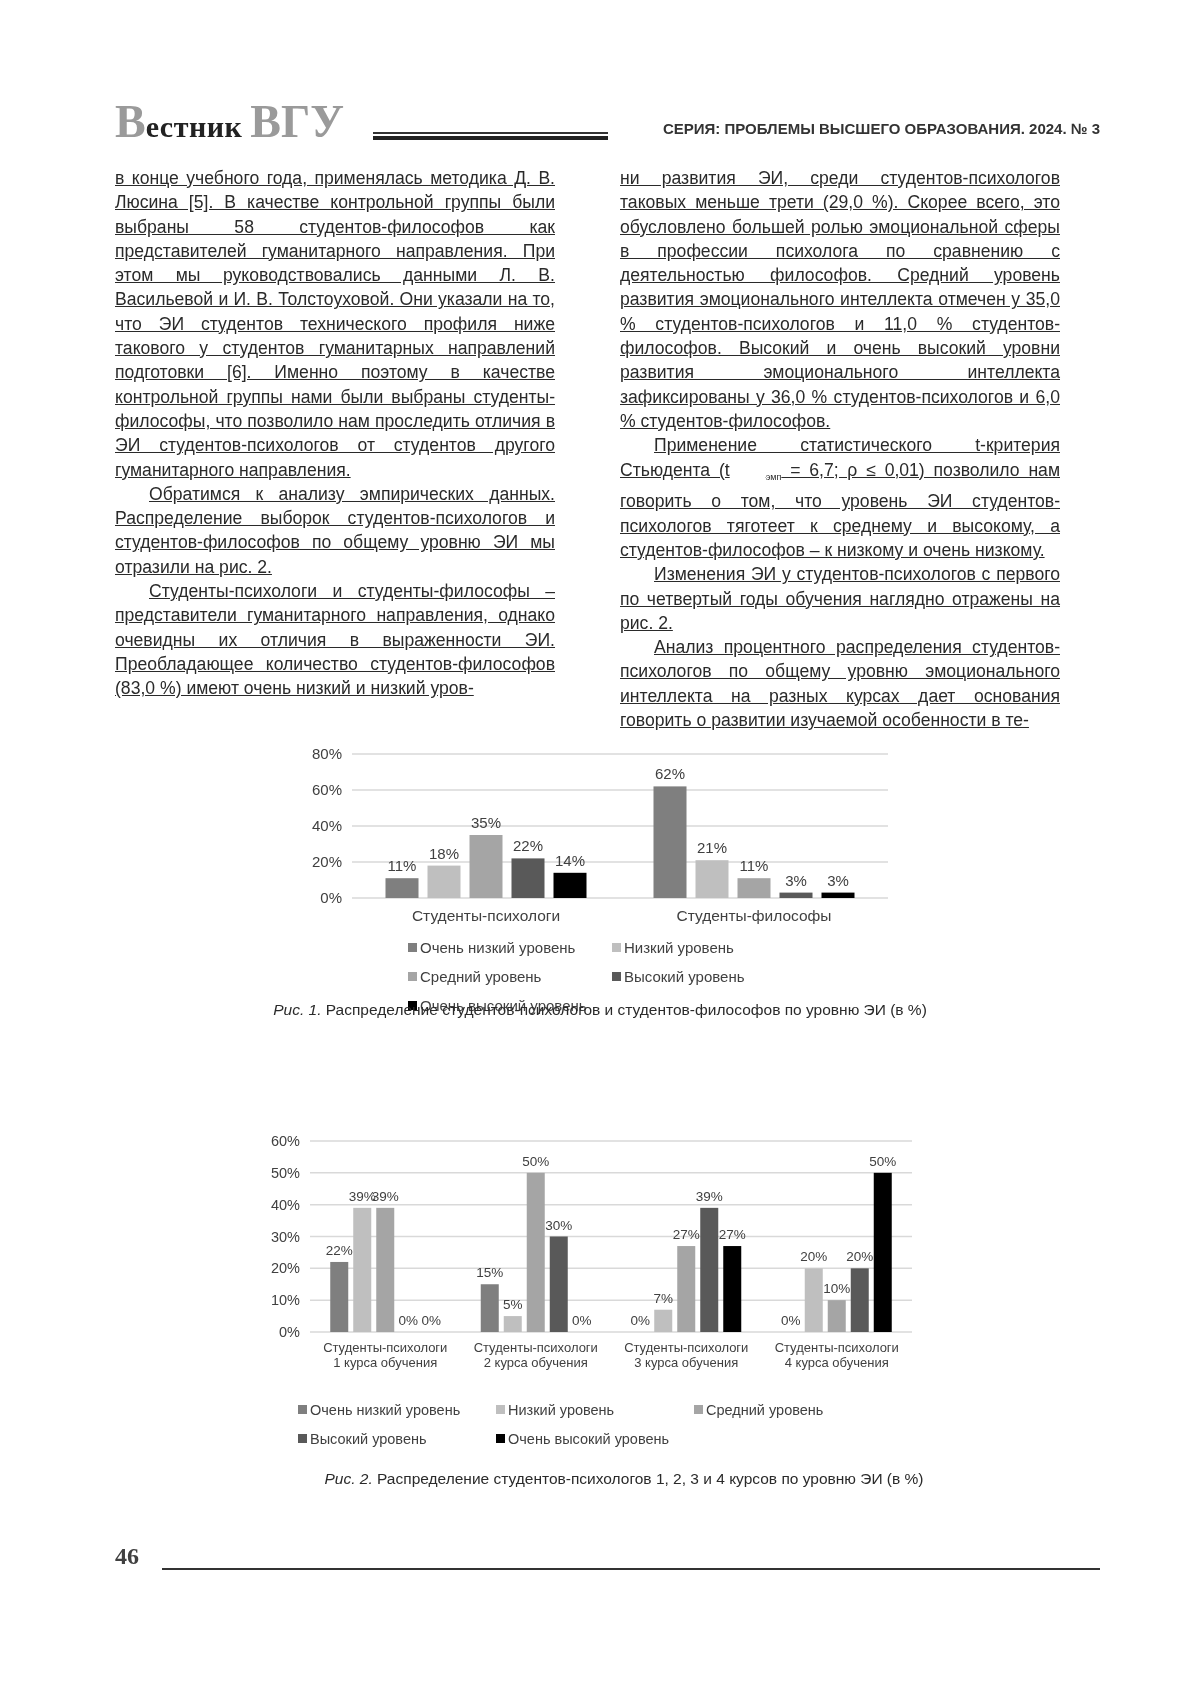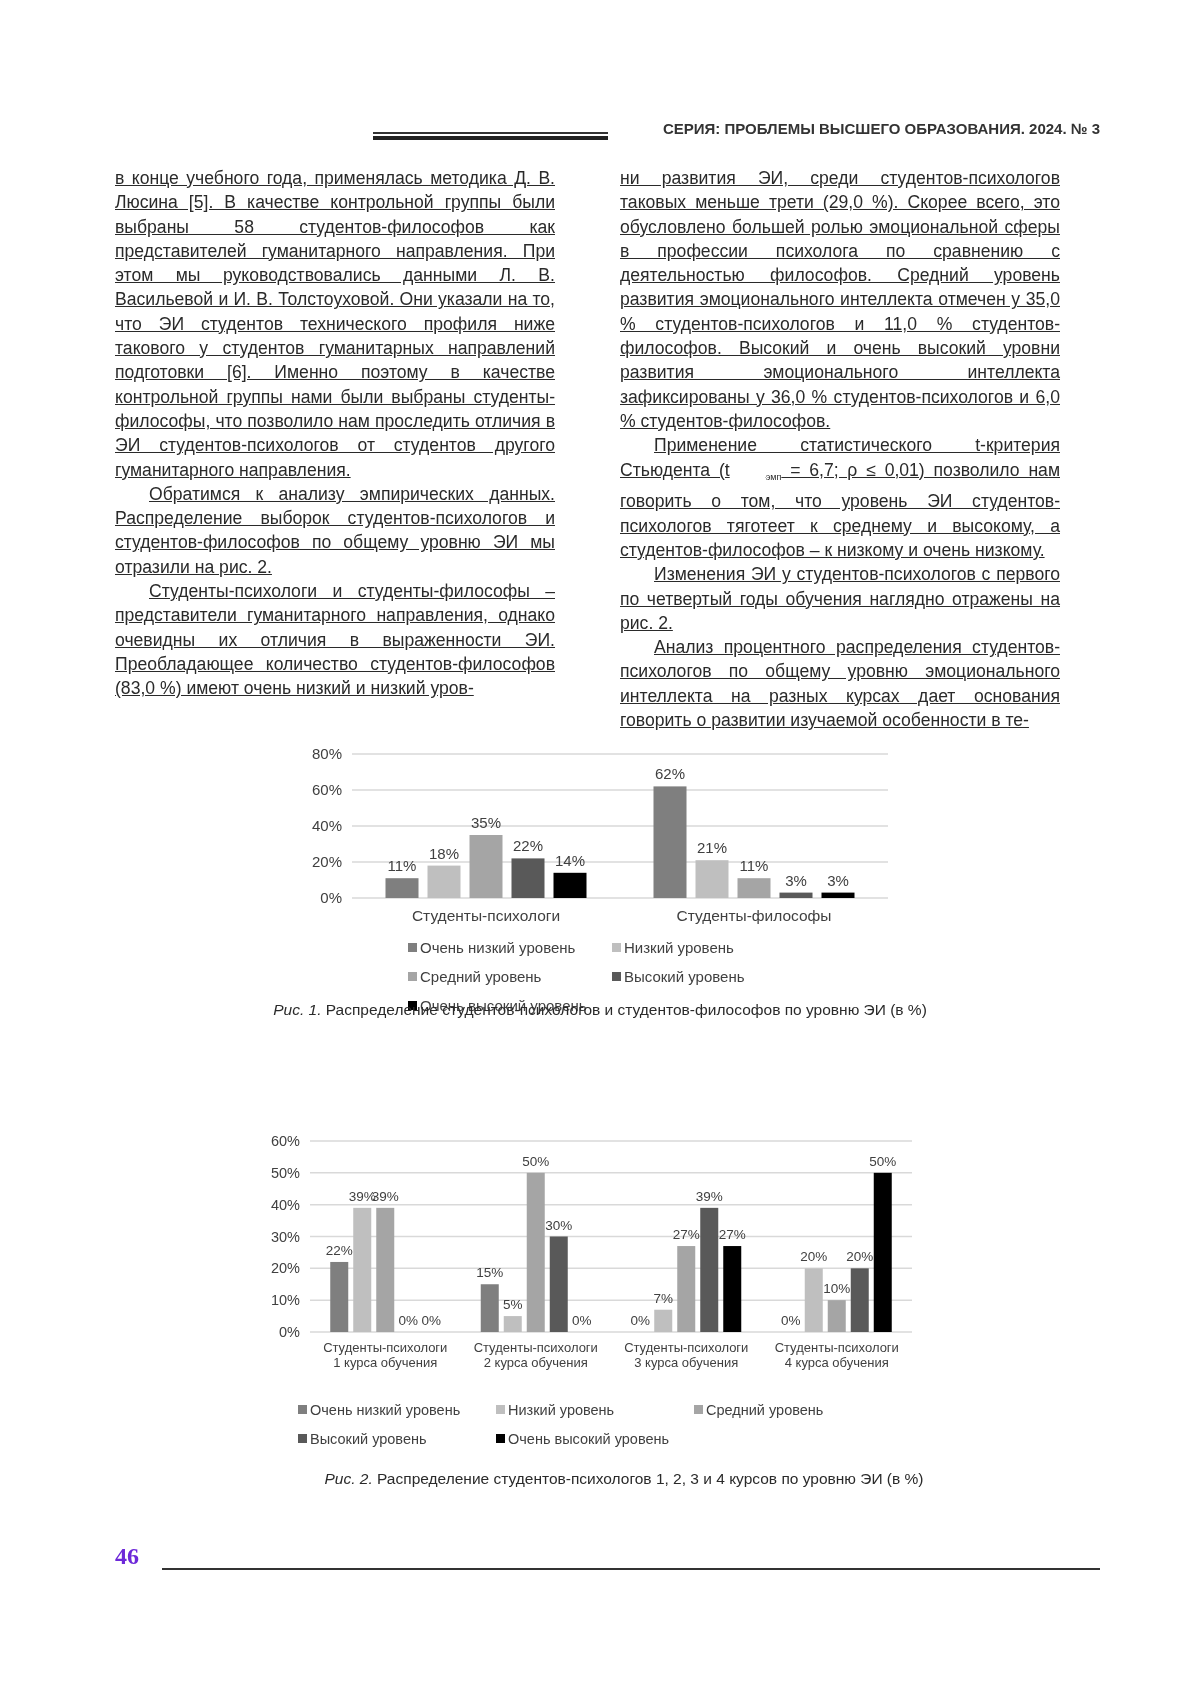--- a/index.html
+++ b/index.html
@@ -21,27 +21,30 @@
   .col.left { left: 115px; }
   .col.right { left: 620px; }
   .col p { margin: 0; text-decoration: underline; }
   .col p.indent { text-indent: 34px; }
   sub.small { font-size: 9px; margin-left: 36px; }
   .figure { position: absolute; left: 0; width: 1200px; }
   svg text { font-family: "Liberation Sans", sans-serif; }
   .caption { position: absolute; left: 0; width: 1200px; text-align: center; font-size: 15.5px; color: #2a2a2a; }
   .caption .it { font-style: italic; }
   .footer-num { position: absolute; left: 115px; top: 1543px; font-family: "Liberation Serif", serif;
-                font-weight: bold; font-size: 24px; color: #6d28d9; }
+                font-weight: bold; font-size: 24px; color: #404040; }
   .footer-rule { position: absolute; left: 162px; top: 1568px; width: 938px; height: 2px; background: #333; }
 </style>
 </head>
 <body>
 
 <div class="header">
+  <div class="logo">
+    <span class="big">В</span><span class="small">естник</span><span class="vgu">ВГУ</span>
+  </div>
   <div class="header-rule">
     <div class="thin"></div>
       <div class="thick"></div>
   </div>
   <div class="series-title">СЕРИЯ: ПРОБЛЕМЫ ВЫСШЕГО ОБРАЗОВАНИЯ. 2024. № 3</div>
 </div>
 
 <div class="col left">
   <p>в конце учебного года, применялась методика Д. В. Люсина [5]. В качестве контрольной группы были выбраны 58 студентов-философов как представителей гуманитарного направления. При этом мы руководствовались данными Л. В. Васильевой и И. В. Толстоуховой. Они указали на то, что ЭИ студентов технического профиля ниже такового у студентов гуманитарных направлений подготовки [6]. Именно поэтому в качестве контрольной группы нами были выбраны студенты-философы, что позволило нам проследить отличия в ЭИ студентов-психологов от студентов другого гуманитарного направления.</p>
   <p class="indent">Обратимся к анализу эмпирических данных. Распределение выборок студентов-психологов и студентов-философов по общему уровню ЭИ мы отразили на рис. 2.</p>

